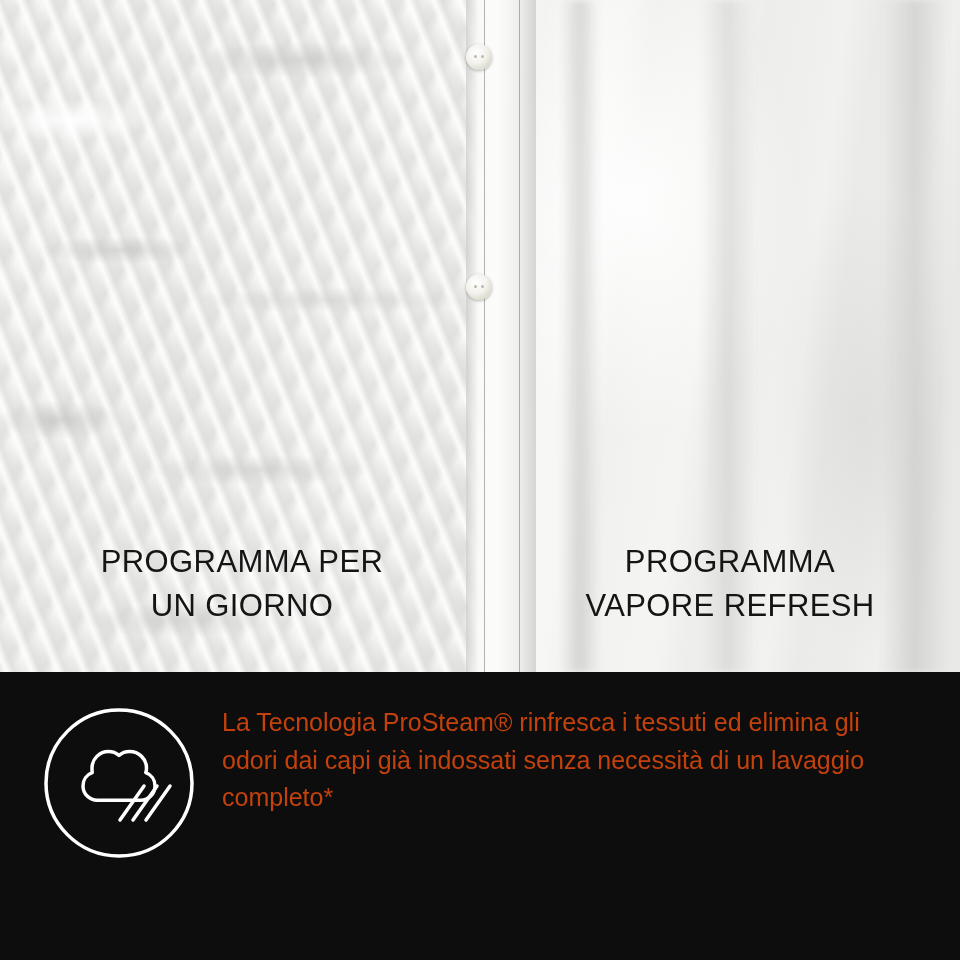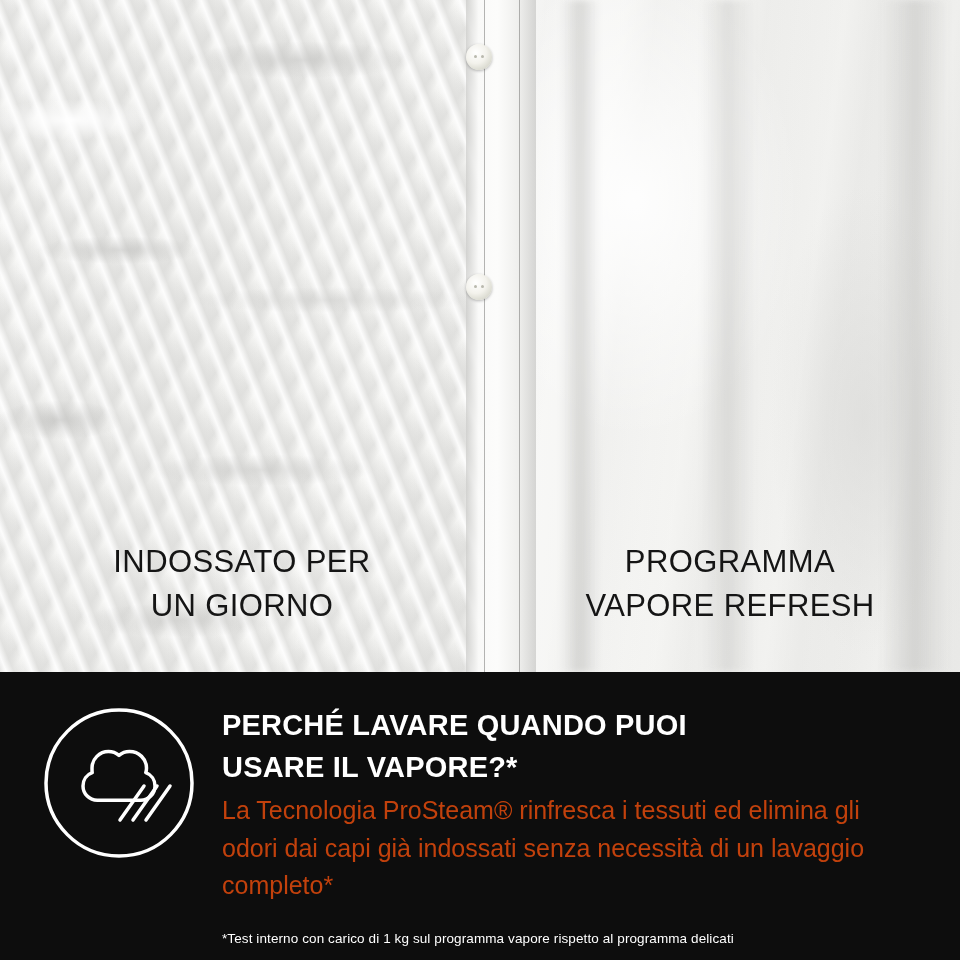--- a/index.html
+++ b/index.html
@@ -192,42 +192,39 @@
     <div class="fold" style="left:560px; top:0; width:40px; height:672px;"></div>
     <div class="fold" style="left:700px; top:0; width:56px; height:672px; opacity:.7;"></div>
     <div class="fold" style="left:880px; top:0; width:70px; height:672px; opacity:.8;"></div>
 
     <div class="placket"></div>
     <div class="seam left"></div>
     <div class="seam right"></div>
     <div class="button b1"></div>
     <div class="button b2"></div>
 
-    <div class="caption left">INDOSSATO PER
+    <div class="caption left">PROGRAMMA PER
 UN GIORNO</div>
     <div class="caption right">PROGRAMMA
 VAPORE REFRESH</div>
   </div>
 
   <div class="panel">
 
     <div class="panel-icon">
       <svg viewBox="0 0 150 150" width="150" height="150" aria-hidden="true">
         <circle cx="75" cy="75" r="73" fill="none" stroke="#ffffff" stroke-width="3.5"></circle>
         <path d="M48 60c0-9 7.5-16.5 16.5-16.5 4 0 7.7 1.5 10.5 3.9 2.8-2.4 6.5-3.9 10.5-3.9C95 43.5 102.5 51 102.5 60c0 1.6-.2 3.1-.7 4.6 5.4 2 9.2 7.2 9.2 13.3 0 7.9-6.4 14.3-14.3 14.3H53.3C45.4 92.2 39 85.8 39 77.9c0-6.1 3.8-11.3 9.2-13.3-.2-1.5-.2-3-.2-4.6z" fill="none" stroke="#ffffff" stroke-width="3.5" stroke-linejoin="round"></path>
         <g stroke="#ffffff" stroke-width="3.5" stroke-linecap="round">
           <line x1="76" y1="112" x2="100" y2="78"></line>
           <line x1="89" y1="112" x2="113" y2="78"></line>
           <line x1="102" y1="112" x2="126" y2="78"></line>
         </g>
       </svg>
     </div>
 
     <div class="panel-text">
-      <h2 class="panel-title">PERCHÉ LAVARE QUANDO PUOI
-USARE IL VAPORE?*</h2>
       <p class="panel-body">La Tecnologia ProSteam® rinfresca i tessuti ed elimina gli odori dai capi già indossati senza necessità di un lavaggio completo*</p>
     </div>
 
-    <div class="panel-footnote">*Test interno con carico di 1 kg sul programma vapore rispetto al programma delicati</div>
   </div>
 
 </div>
 
 </body></html>

